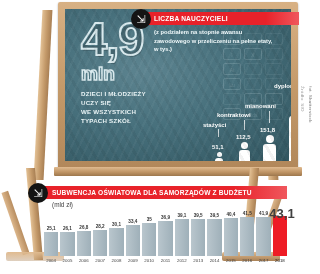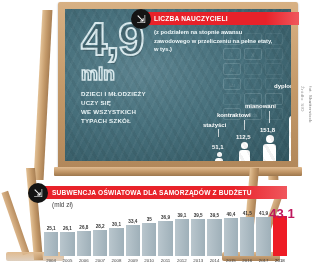--- a/index.html
+++ b/index.html
@@ -101,21 +101,21 @@
   .p-lab { position:absolute; font-size:6px; font-weight:bold; color:#ffffff; white-space:nowrap; }
   .lead { position:absolute; width:1px; background:rgba(255,255,255,.75); }
 
   
   .chart { position:absolute; left:44px; top:206px; width:243px; height:64px; }
   .bars { position:absolute; left:0; bottom:14px; width:243px; height:48px;
           display:flex; align-items:flex-end; gap:2.1px; }
   .bcol { position:relative; flex:1 1 0; display:flex; flex-direction:column;
           align-items:center; justify-content:flex-end; height:100%; }
   .bval { font-size:4.6px; font-weight:bold; color:#333; margin-bottom:1px; white-space:nowrap; }
-  .bval.hi { font-size:13px; color:#be185d; position:absolute; top:-2px; left:50%;
+  .bval.hi { font-size:13px; color:#404040; position:absolute; top:-2px; left:50%;
              transform:translateX(-42%); margin:0; }
   .brect { width:100%; background: linear-gradient(90deg,#b9c6cd,#9fb0b9); }
   .brect.hi { background:#ee1c25; }
   .xaxis { position:absolute; left:0; bottom:0; width:243px; height:12px;
            display:flex; gap:2.1px; }
   .xlab { flex:1 1 0; text-align:center; font-size:4.4px; color:#444; }
 
   .credit { position:absolute; right:1px; top:86px; font-size:4.4px; color:#777;
             writing-mode:vertical-rl; letter-spacing:.3px; }
   .credit2 { position:absolute; right:9px; top:86px; font-size:4.4px; color:#999;

